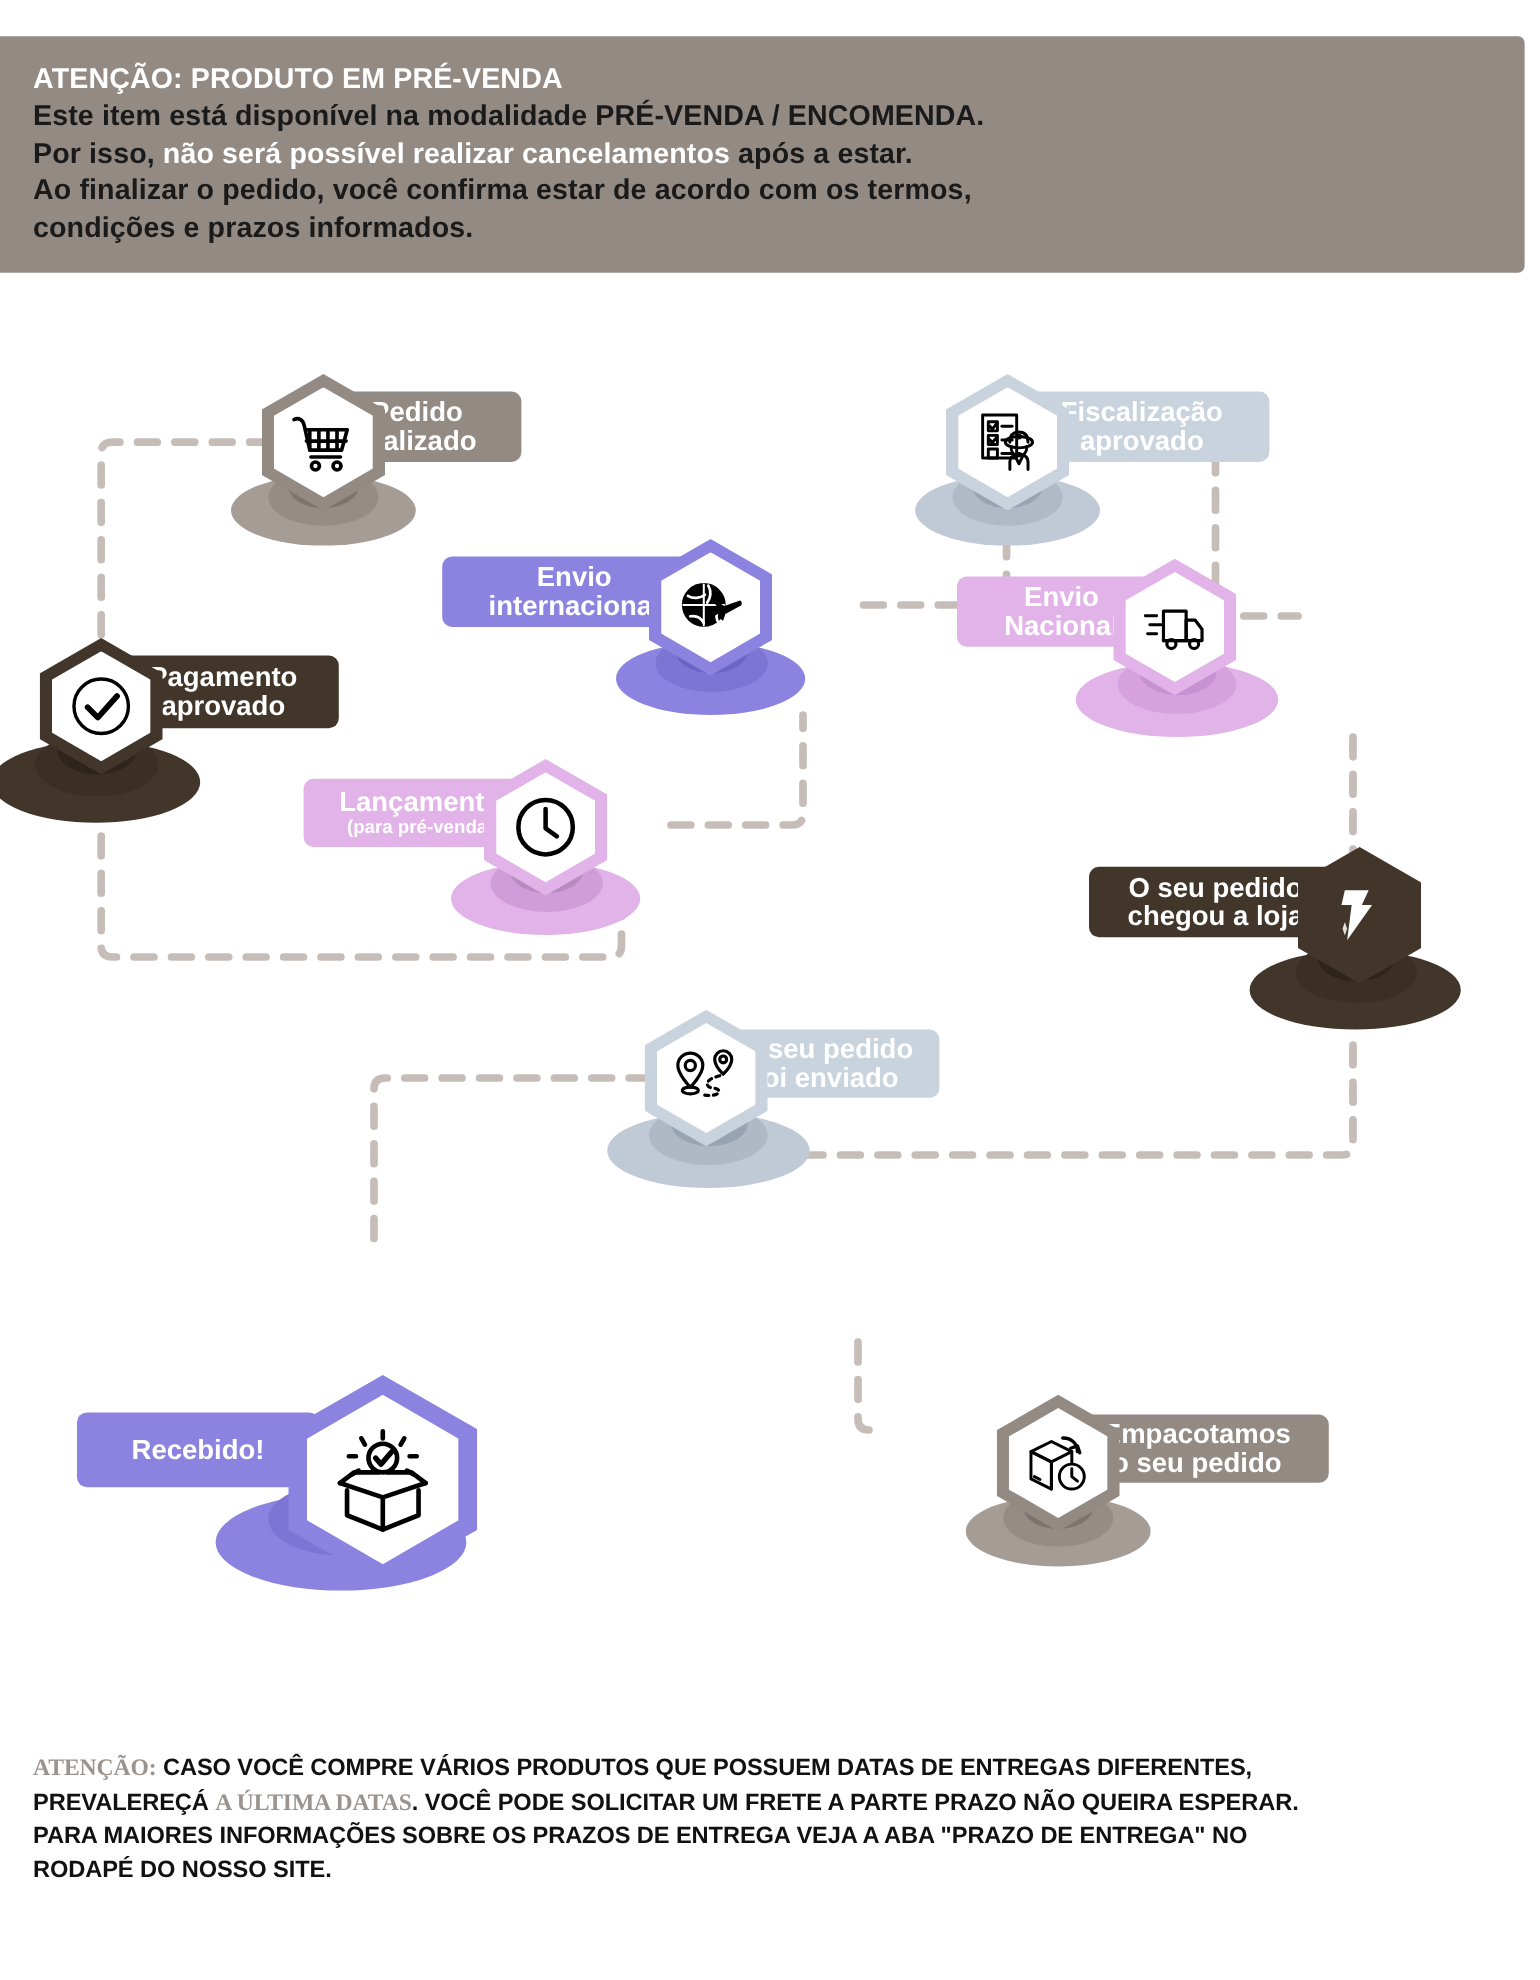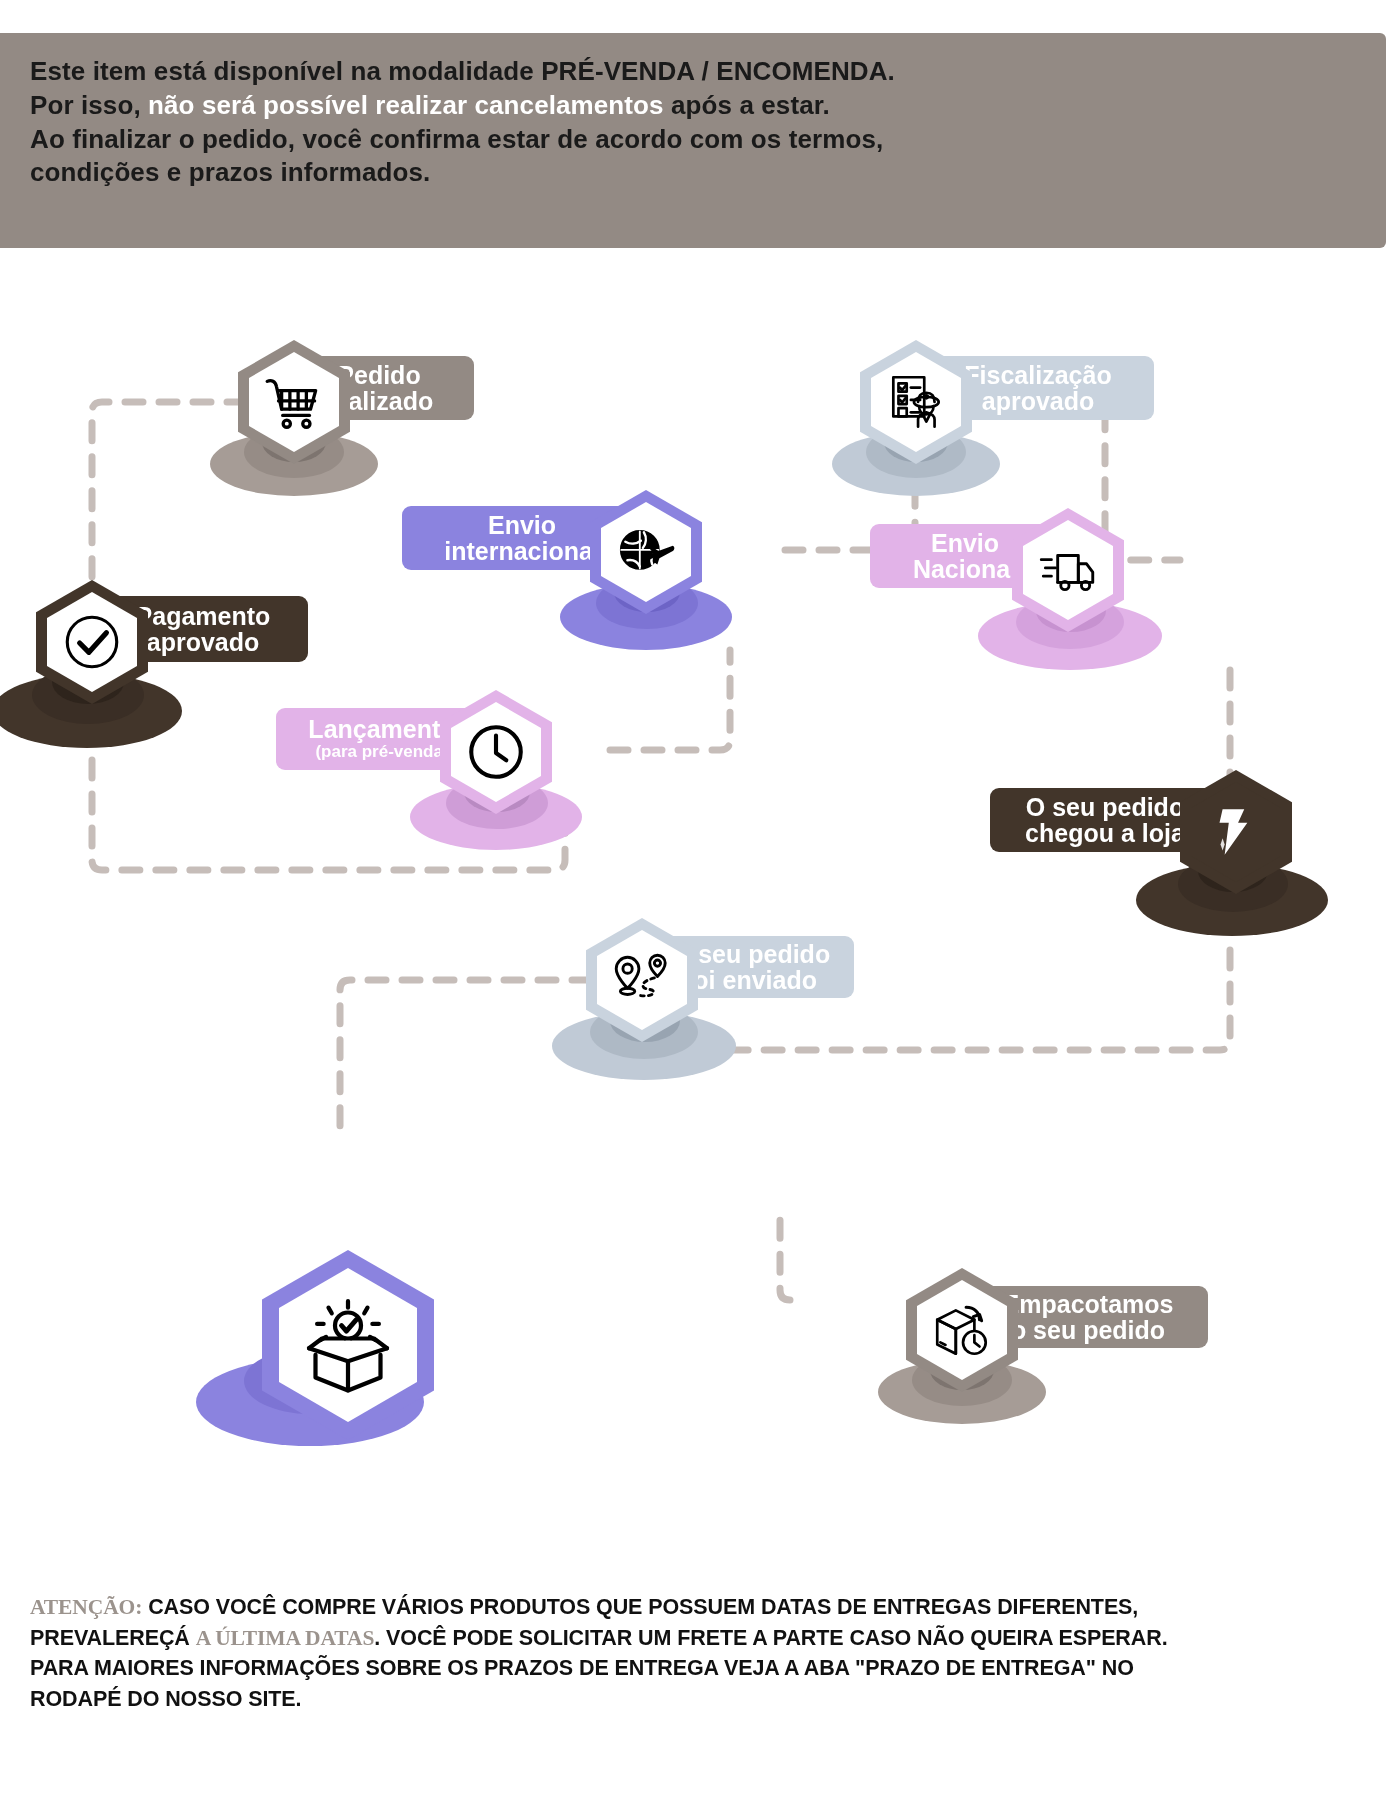--- a/index.html
+++ b/index.html
@@ -69,20 +69,21 @@
   .footer-line{
     font-size:21.5px;font-weight:bold;line-height:1.42;color:#111111;
     letter-spacing:-.1px;white-space:nowrap;
   }
   .footer-line .muted{color:#9b938d;font-family:Liberation Serif, serif;}
 </style>
 </head>
 <body>
 
 <div class="banner">
+  <div class="banner-line white">ATENÇÃO: PRODUTO EM PRÉ-VENDA</div>
   <div class="banner-line">Este item está disponível na modalidade PRÉ-VENDA / ENCOMENDA.</div>
   <div class="banner-line mixed"><span class="d">Por isso, </span><span class="w">não será possível realizar cancelamentos</span><span class="d"> após a estar.</span></div>
   <div class="banner-line">Ao finalizar o pedido, você confirma estar de acordo com os termos,</div>
   <div class="banner-line">condições e prazos informados.</div>
 </div>
 
 <div class="flow">
 
   <svg class="connectors" viewBox="0 0 1400 1300" xmlns="http://www.w3.org/2000/svg">
     <g fill="none" stroke="#c6bdb9" stroke-width="7" stroke-linecap="round" stroke-dasharray="18 16">
@@ -322,36 +323,39 @@
       </svg>
     </div>
   </div>
 
   <div class="node" style="left:262px;top:1000px;">
     <div class="puddle" style="left:-66px;top:92px;width:228px;height:104px;">
       <div class="e1" style="left:0;top:16px;width:228px;height:88px;background:#8b83df;"></div>
       <div class="e2" style="left:48px;top:6px;width:132px;height:66px;background:#7d74d4;"></div>
       <div class="e3" style="left:74px;top:0;width:82px;height:48px;background:#6d64c6;"></div>
     </div>
+    <div class="plate" style="left:-192px;top:34px;width:220px;height:68px;background:#8b83df;">
+      <span>Recebido!</span>
+    </div>
     <div class="hex" style="width:172px;height:190px;">
       <div class="outer" style="background:#8b83df;"></div>
       <div class="inner" style="left:17px;top:18px;right:17px;bottom:18px;"></div>
       <svg class="glyph" style="width:104px;height:104px;" viewBox="0 0 64 64" fill="none" stroke="#000" stroke-width="2.6" stroke-linecap="round" stroke-linejoin="round">
         <circle cx="32" cy="20" r="8"></circle>
         <path d="M28 20l3 3.5 6-7" stroke-width="3"></path>
         <path d="M32 5v4M20 9l2 3.5M44 9l-2 3.5M13 19h4M47 19h4M15 29l3.5-2M49 29l-3.5-2"></path>
         <path d="M8 34l24 8 24-8"></path>
         <path d="M8 34l8 -6h14"></path>
         <path d="M56 34l-8 -6H34"></path>
         <path d="M12 38v14l20 8 20-8V38"></path>
         <path d="M32 42v18"></path>
       </svg>
     </div>
   </div>
 
 </div>
 
 <div class="footer">
   <div class="footer-line"><span class="muted">ATENÇÃO:</span><span> CASO VOCÊ COMPRE VÁRIOS PRODUTOS QUE POSSUEM DATAS DE ENTREGAS DIFERENTES,</span></div>
-  <div class="footer-line"><span>PREVALEREÇÁ </span><span class="muted">A ÚLTIMA DATAS</span><span>. VOCÊ PODE SOLICITAR UM FRETE A PARTE CASO NÃO QUEIRA ESPERAR.</span></div>
+  <div class="footer-line"><span>PREVALEREÇÁ </span><span class="muted">A ÚLTIMA DATAS</span><span>. VOCÊ PODE SOLICITAR UM FRETE A PARTE PRAZO NÃO QUEIRA ESPERAR.</span></div>
   <div class="footer-line">PARA MAIORES INFORMAÇÕES SOBRE OS PRAZOS DE ENTREGA VEJA A ABA "PRAZO DE ENTREGA" NO</div>
   <div class="footer-line">RODAPÉ DO NOSSO SITE.</div>
 </div>
 
 </body></html>

